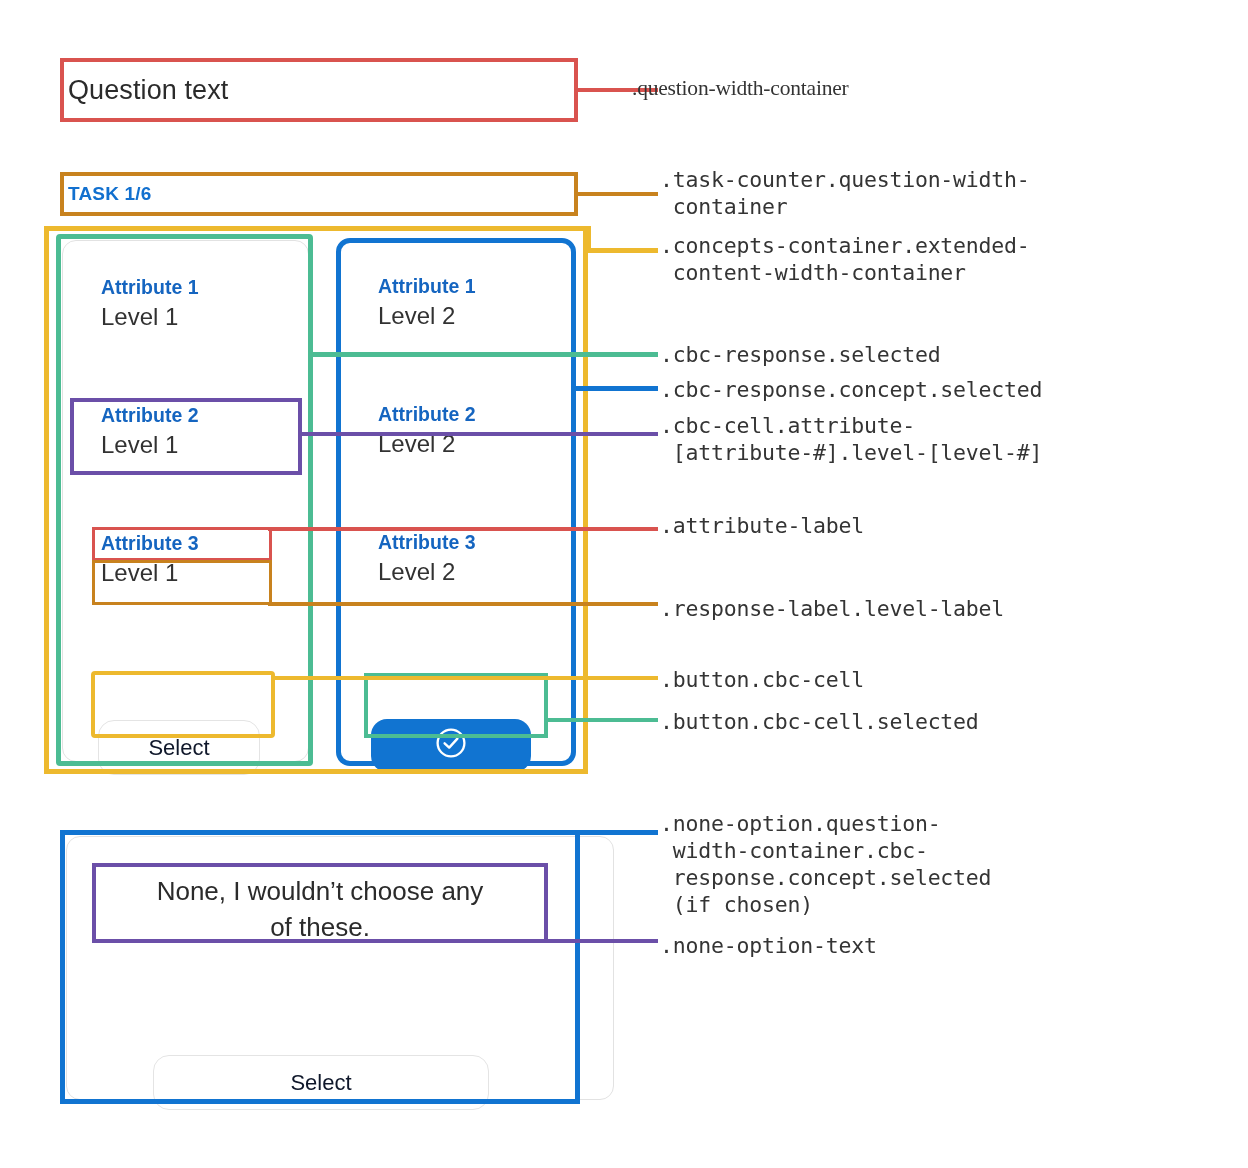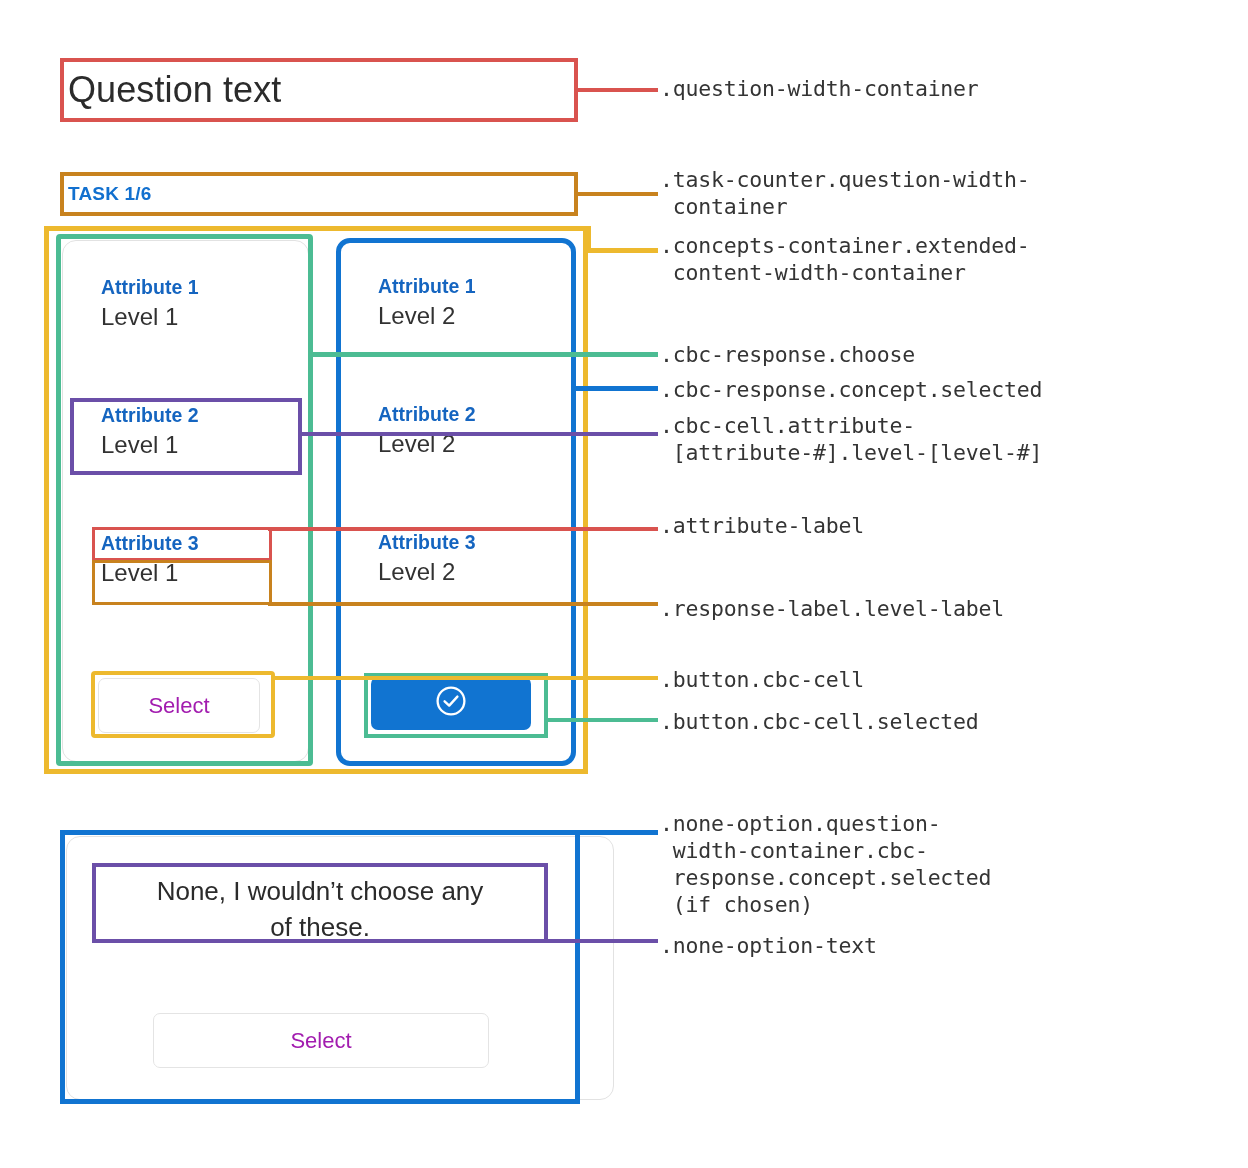--- a/index.html
+++ b/index.html
@@ -12,21 +12,21 @@
     position:relative;
     width:1248px;height:1168px;
     background:#ffffff;
     border-radius:34px;
     overflow:hidden;
   }
   
   .question-text{
     position:absolute;left:68px;top:64px;width:506px;height:52px;
     display:flex;align-items:center;
-    font-size:36px;color:#2b2b2b;letter-spacing:.1px;
+    font-size:27px;color:#2b2b2b;letter-spacing:.1px;
   }
   .task-counter{
     position:absolute;left:68px;top:178px;width:506px;height:32px;
     display:flex;align-items:center;
     font-size:19px;font-weight:bold;color:#1270cf;letter-spacing:.2px;text-align:center;
   }
   .concept-card{
     position:absolute;
     background:#ffffff;
     border:1.5px solid #e2e2e2;
@@ -43,24 +43,24 @@
   .attribute-label{
     font-size:19.5px;font-weight:bold;color:#1565c0;
     line-height:28px;white-space:nowrap;
   }
   .response-label{
     font-size:24px;color:#323232;line-height:31px;white-space:nowrap;
   }
   .sel-button{
     position:absolute;
     height:53px;
-    border:1.5px solid #e4e4e4;border-radius:7px;
+    border:1.5px solid #e4e4e4;border-radius:16px;
     background:#fff;
     display:flex;align-items:center;justify-content:center;
-    font-size:22px;color:#a21caf;
+    font-size:22px;color:#0f172a;margin-top:42px;
   }
   .sel-button.selected{
     background:#1174d1;border:none;
   }
   .check-icon{display:block;}
   .none-card{
     position:absolute;
     background:#fff;border:1.5px solid #e2e2e2;border-radius:14px;
   }
   .none-option-text{
@@ -189,29 +189,29 @@
   <div class="ann-line" style="left:268px;top:602px;width:390px;height:3.5px;background:#c8821e;"></div>
 
   <div class="ann-line" style="left:271px;top:676px;width:387px;height:4px;background:#edb92e;"></div>
 
   <div class="ann-line" style="left:544px;top:718px;width:114px;height:4px;background:#4cbc93;"></div>
 
   <div class="ann-line" style="left:575px;top:830px;width:83px;height:5px;background:#1174d1;"></div>
 
   <div class="ann-line" style="left:544px;top:939px;width:114px;height:4px;background:#6b4fa8;"></div>
 
-  <div class="ann-label" style="left:660px;top:75px;">.question-width-container</div>
+  <div class="ann-label" style="left:632px;top:75px;font-family:Liberation Serif, serif;">.question-width-container</div>
 
   <div class="ann-label" style="left:660px;top:166px;">.task-counter.question-width-
  container</div>
 
   <div class="ann-label" style="left:660px;top:232px;">.concepts-container.extended-
  content-width-container</div>
 
-  <div class="ann-label" style="left:660px;top:341px;">.cbc-response.choose</div>
+  <div class="ann-label" style="left:660px;top:341px;">.cbc-response.selected</div>
 
   <div class="ann-label" style="left:660px;top:376px;">.cbc-response.concept.selected</div>
 
   <div class="ann-label" style="left:660px;top:412px;">.cbc-cell.attribute-
  [attribute-#].level-[level-#]</div>
 
   <div class="ann-label" style="left:660px;top:512px;">.attribute-label</div>
 
   <div class="ann-label" style="left:660px;top:595px;">.response-label.level-label</div>
 

